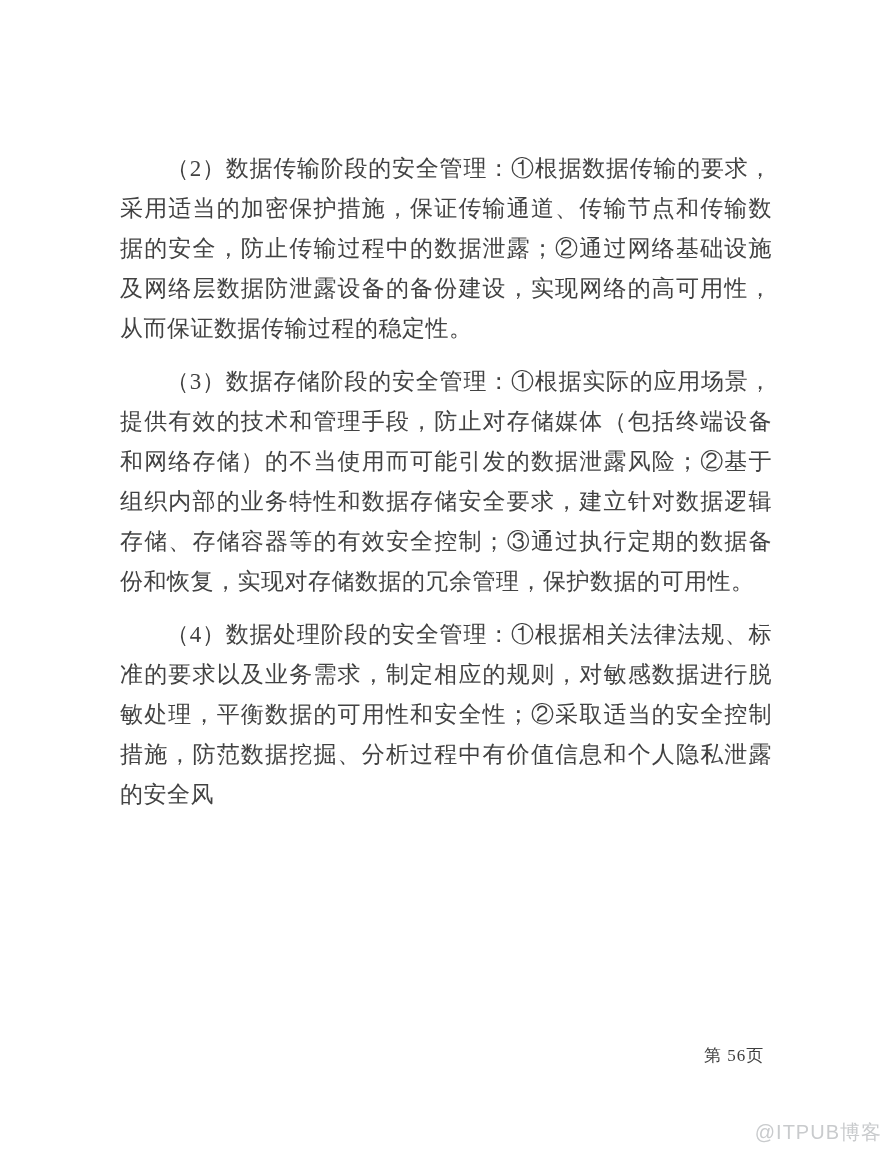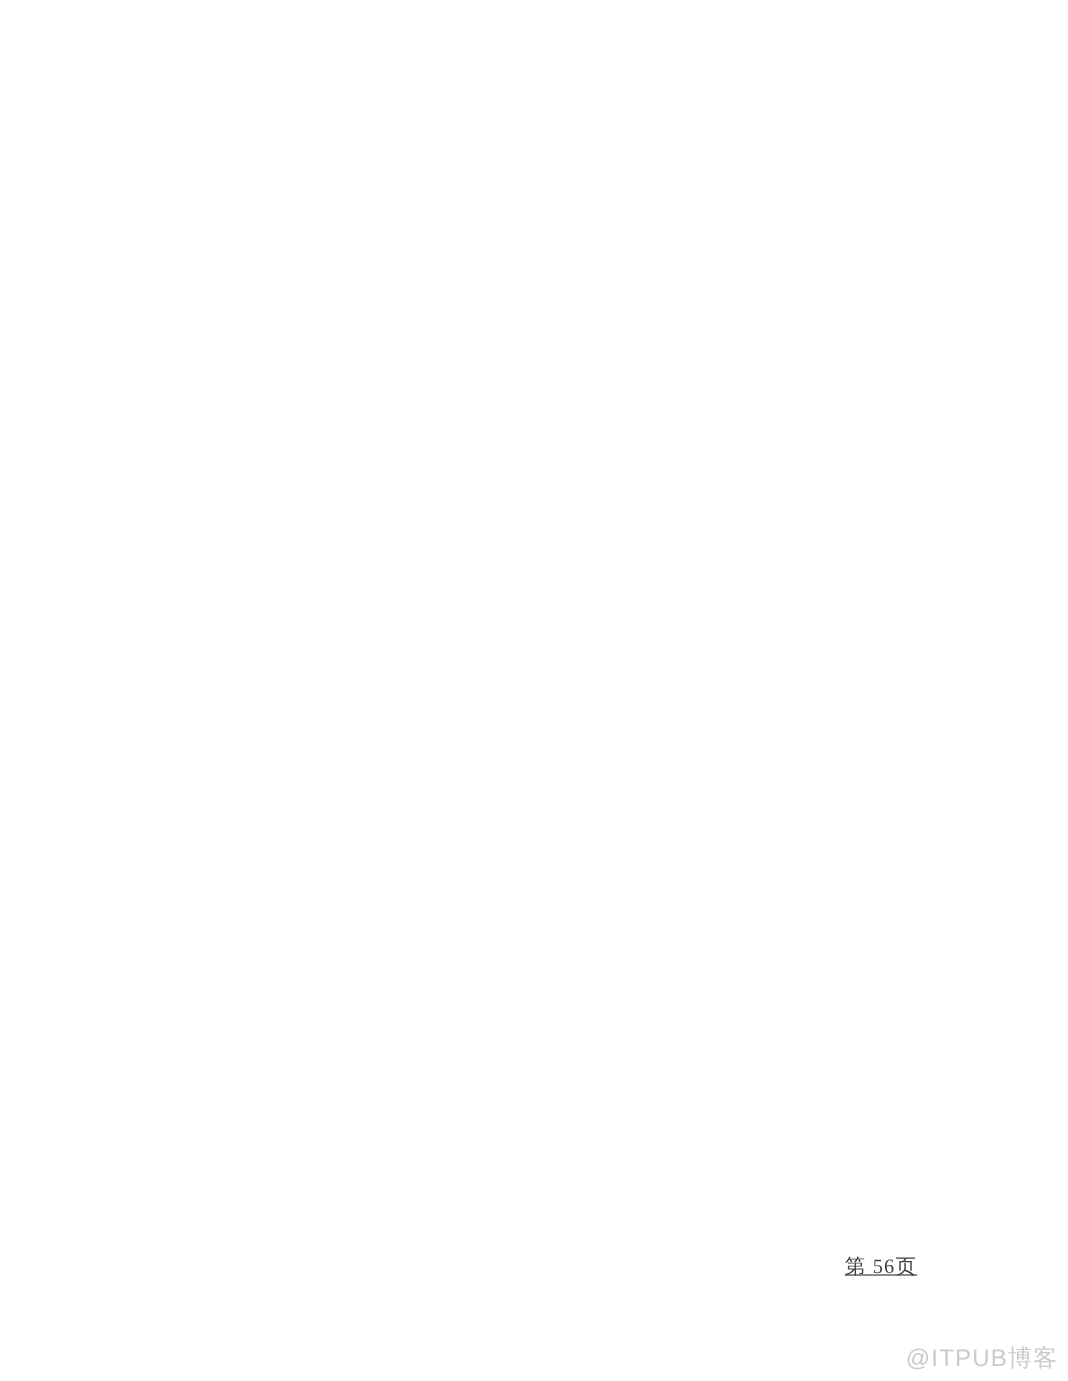--- a/index.html
+++ b/index.html
@@ -35,39 +35,41 @@
   }
   .page-number {
     position: absolute;
     top: 1044px;
     left: 704px;
     font-size: 17px;
     line-height: 24px;
     color: #3f3f3f;
     letter-spacing: 1px;
     white-space: nowrap;
-    text-decoration: underline;
   }
   .watermark {
     position: absolute;
     top: 1121px;
     right: 8px;
     font-size: 20px;
     line-height: 22px;
     color: #c9cbcd;
     font-family: "Liberation Sans", sans-serif;
     letter-spacing: 1px;
     white-space: nowrap;
   }
 </style>
 </head>
 <body>
 
 <div class="page">
 
   <div class="content">
+    <p class="para indented">（2）数据传输阶段的安全管理：①根据数据传输的要求，采用适当的加密保护措施，保证传输通道、传输节点和传输数据的安全，防止传输过程中的数据泄露；②通过网络基础设施及网络层数据防泄露设备的备份建设，实现网络的高可用性，从而保证数据传输过程的稳定性。</p>
+    <p class="para indented">（3）数据存储阶段的安全管理：①根据实际的应用场景，提供有效的技术和管理手段，防止对存储媒体（包括终端设备和网络存储）的不当使用而可能引发的数据泄露风险；②基于组织内部的业务特性和数据存储安全要求，建立针对数据逻辑存储、存储容器等的有效安全控制；③通过执行定期的数据备份和恢复，实现对存储数据的冗余管理，保护数据的可用性。</p>
+    <p class="para indented">（4）数据处理阶段的安全管理：①根据相关法律法规、标准的要求以及业务需求，制定相应的规则，对敏感数据进行脱敏处理，平衡数据的可用性和安全性；②采取适当的安全控制措施，防范数据挖掘、分析过程中有价值信息和个人隐私泄露的安全风</p>
   </div>
 
   <div class="page-number">第 56页</div>
 
   <div class="watermark">@ITPUB博客</div>
 
 </div>
 
 </body></html>

